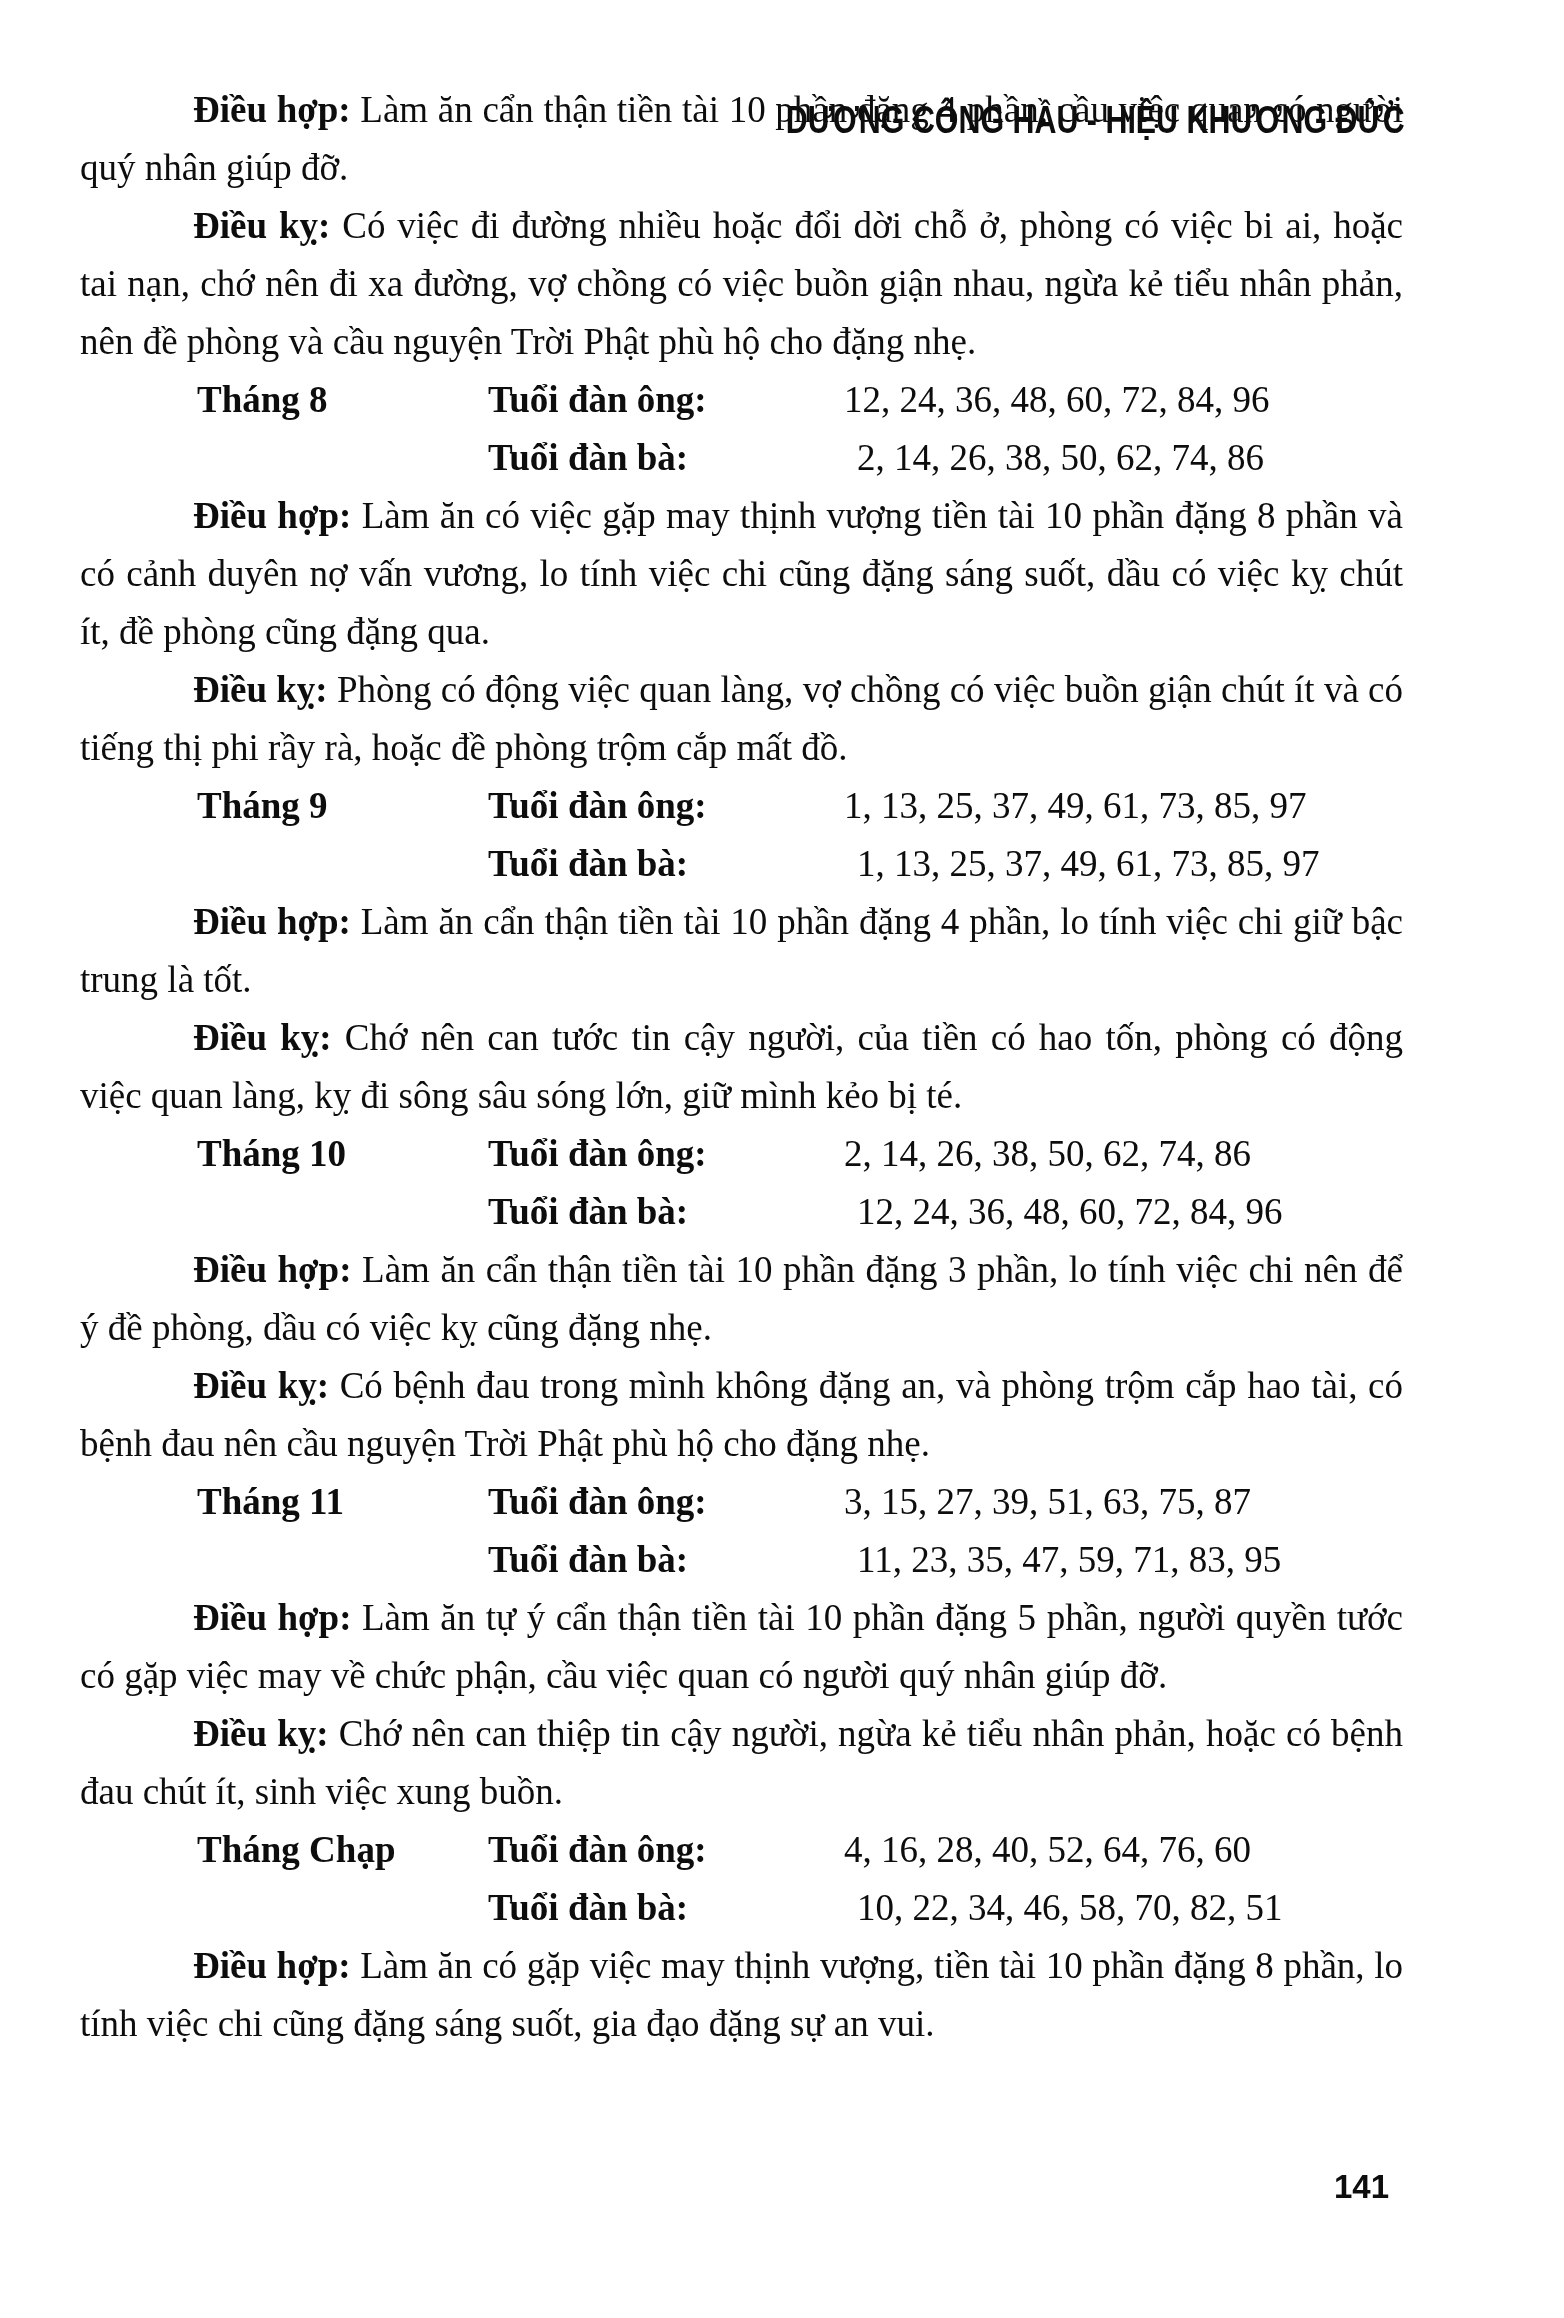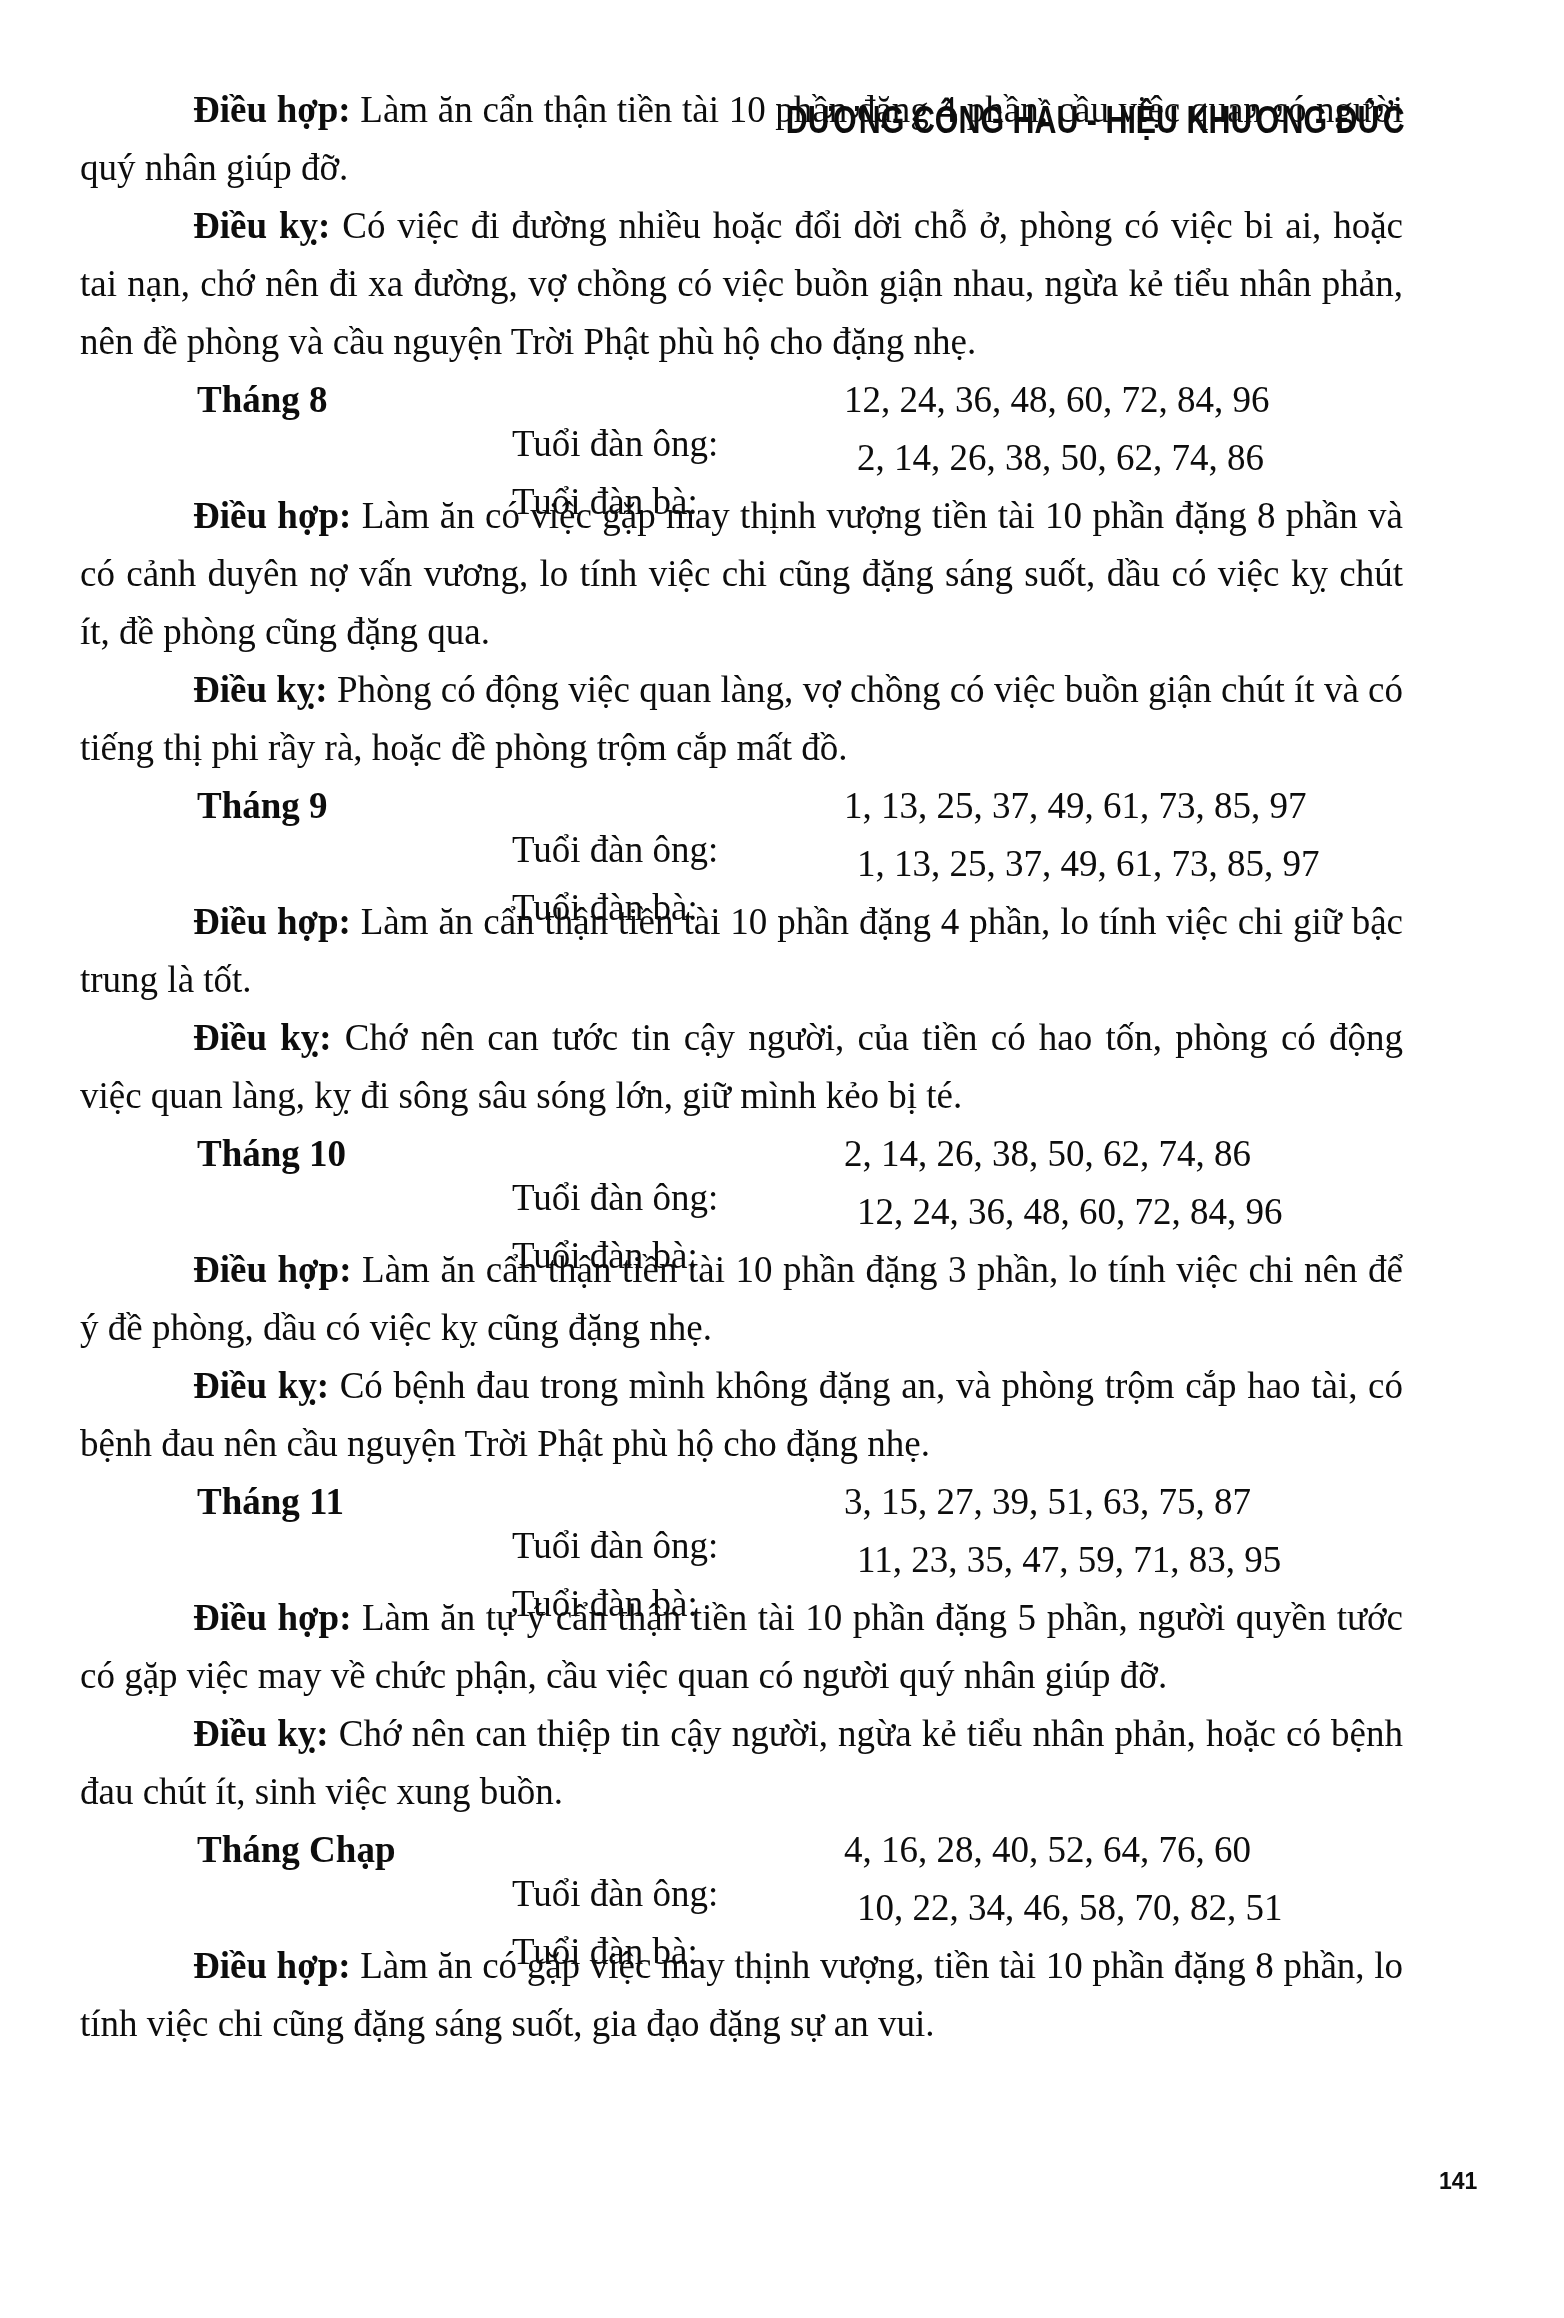--- a/index.html
+++ b/index.html
@@ -28,29 +28,29 @@
     width:1323px;
     font-size:37px;
     line-height:58px;
     text-align:justify;
   }
   .content p { margin:0; text-indent:113px; }
   .content b { font-weight:bold; }
   .mrow { position:relative; height:58px; }
   .mrow span { white-space:nowrap; }
   .mname  { position:absolute; left:117px; font-weight:bold; }
-  .mlabel { position:absolute; left:432px; font-weight:normal;margin-top:44px; }
+  .mlabel { position:absolute; left:408px; font-weight:bold; }
   .mages-men   { position:absolute; left:764px; }
   .mages-women { position:absolute; left:777px; }
   .page-number {
     position:absolute;
-    top:2170px; left:1439px;
+    top:2170px; left:1334px;
     font-family:"Liberation Sans", sans-serif;
     font-weight:bold;
-    font-size:23px;
+    font-size:33px;
     line-height:1;
   }
 </style>
 </head>
 <body>
 
 <div class="page">
 
   <div class="running-header">DƯƠNG CÔNG HẦU - HIỆU KHƯƠNG ĐỨC</div>
 

